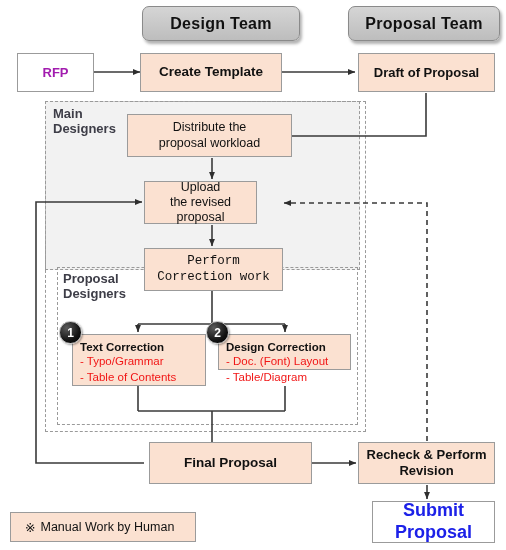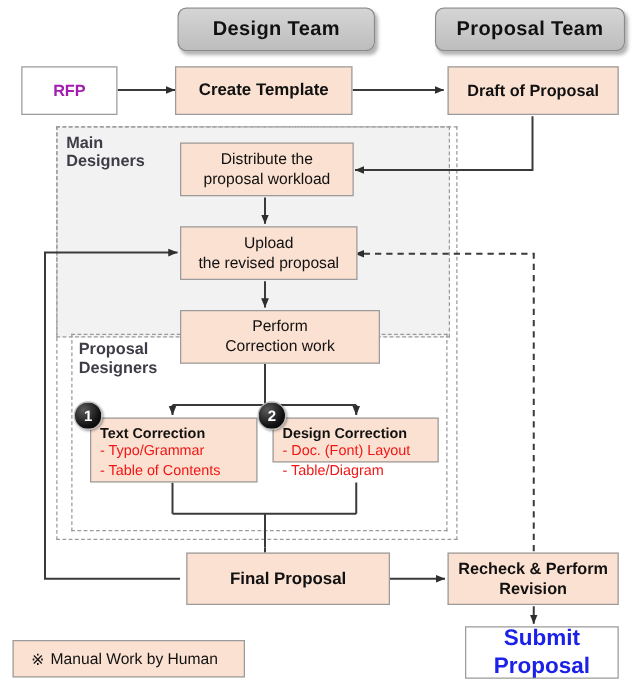--- a/index.html
+++ b/index.html
@@ -150,35 +150,35 @@
   </div>
 
   <div class="box peach" style="left:140px;top:53px;width:142px;height:39px;">
     <div class="inner bold" style="font-size:13.5px;">Create Template</div>
   </div>
 
   <div class="box peach" style="left:358px;top:53px;width:137px;height:39px;">
     <div class="inner bold" style="font-size:13px;">Draft of Proposal</div>
   </div>
 
-  <div class="box peach" style="left:144px;top:114px;width:139px;height:43px;">
+  <div class="box peach" style="left:127px;top:114px;width:165px;height:43px;">
     <div class="inner" style="font-size:12.5px;">
       <div>Distribute the</div>
       <div>proposal workload</div>
     </div>
   </div>
 
-  <div class="box peach" style="left:144px;top:181px;width:142px;height:43px;">
+  <div class="box peach" style="left:144px;top:181px;width:113px;height:43px;">
     <div class="inner" style="font-size:12.5px;">
       <div>Upload</div>
       <div>the revised proposal</div>
     </div>
   </div>
 
-  <div class="box peach" style="left:144px;top:248px;width:160px;height:43px;">
+  <div class="box peach" style="left:144px;top:248px;width:139px;height:43px;font-family:Liberation Mono, monospace;">
     <div class="inner" style="font-size:12.5px;">
       <div>Perform</div>
       <div>Correction work</div>
     </div>
   </div>
 
   <div class="box peach detail" style="left:72px;top:334px;width:134px;height:52px;">
     <div class="inner">
       <div class="detail-title">Text Correction</div>
       <div class="detail-line">- Typo/Grammar</div>

